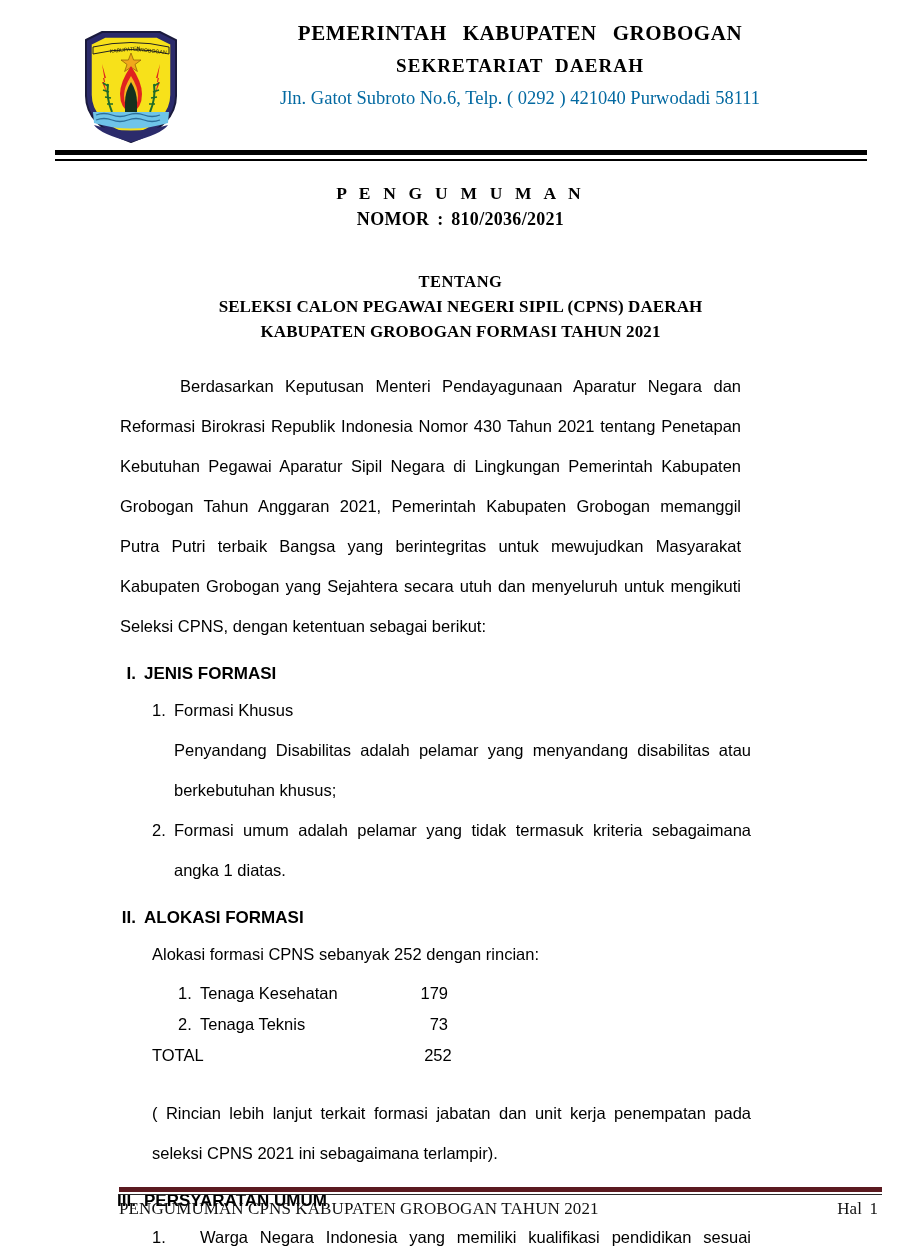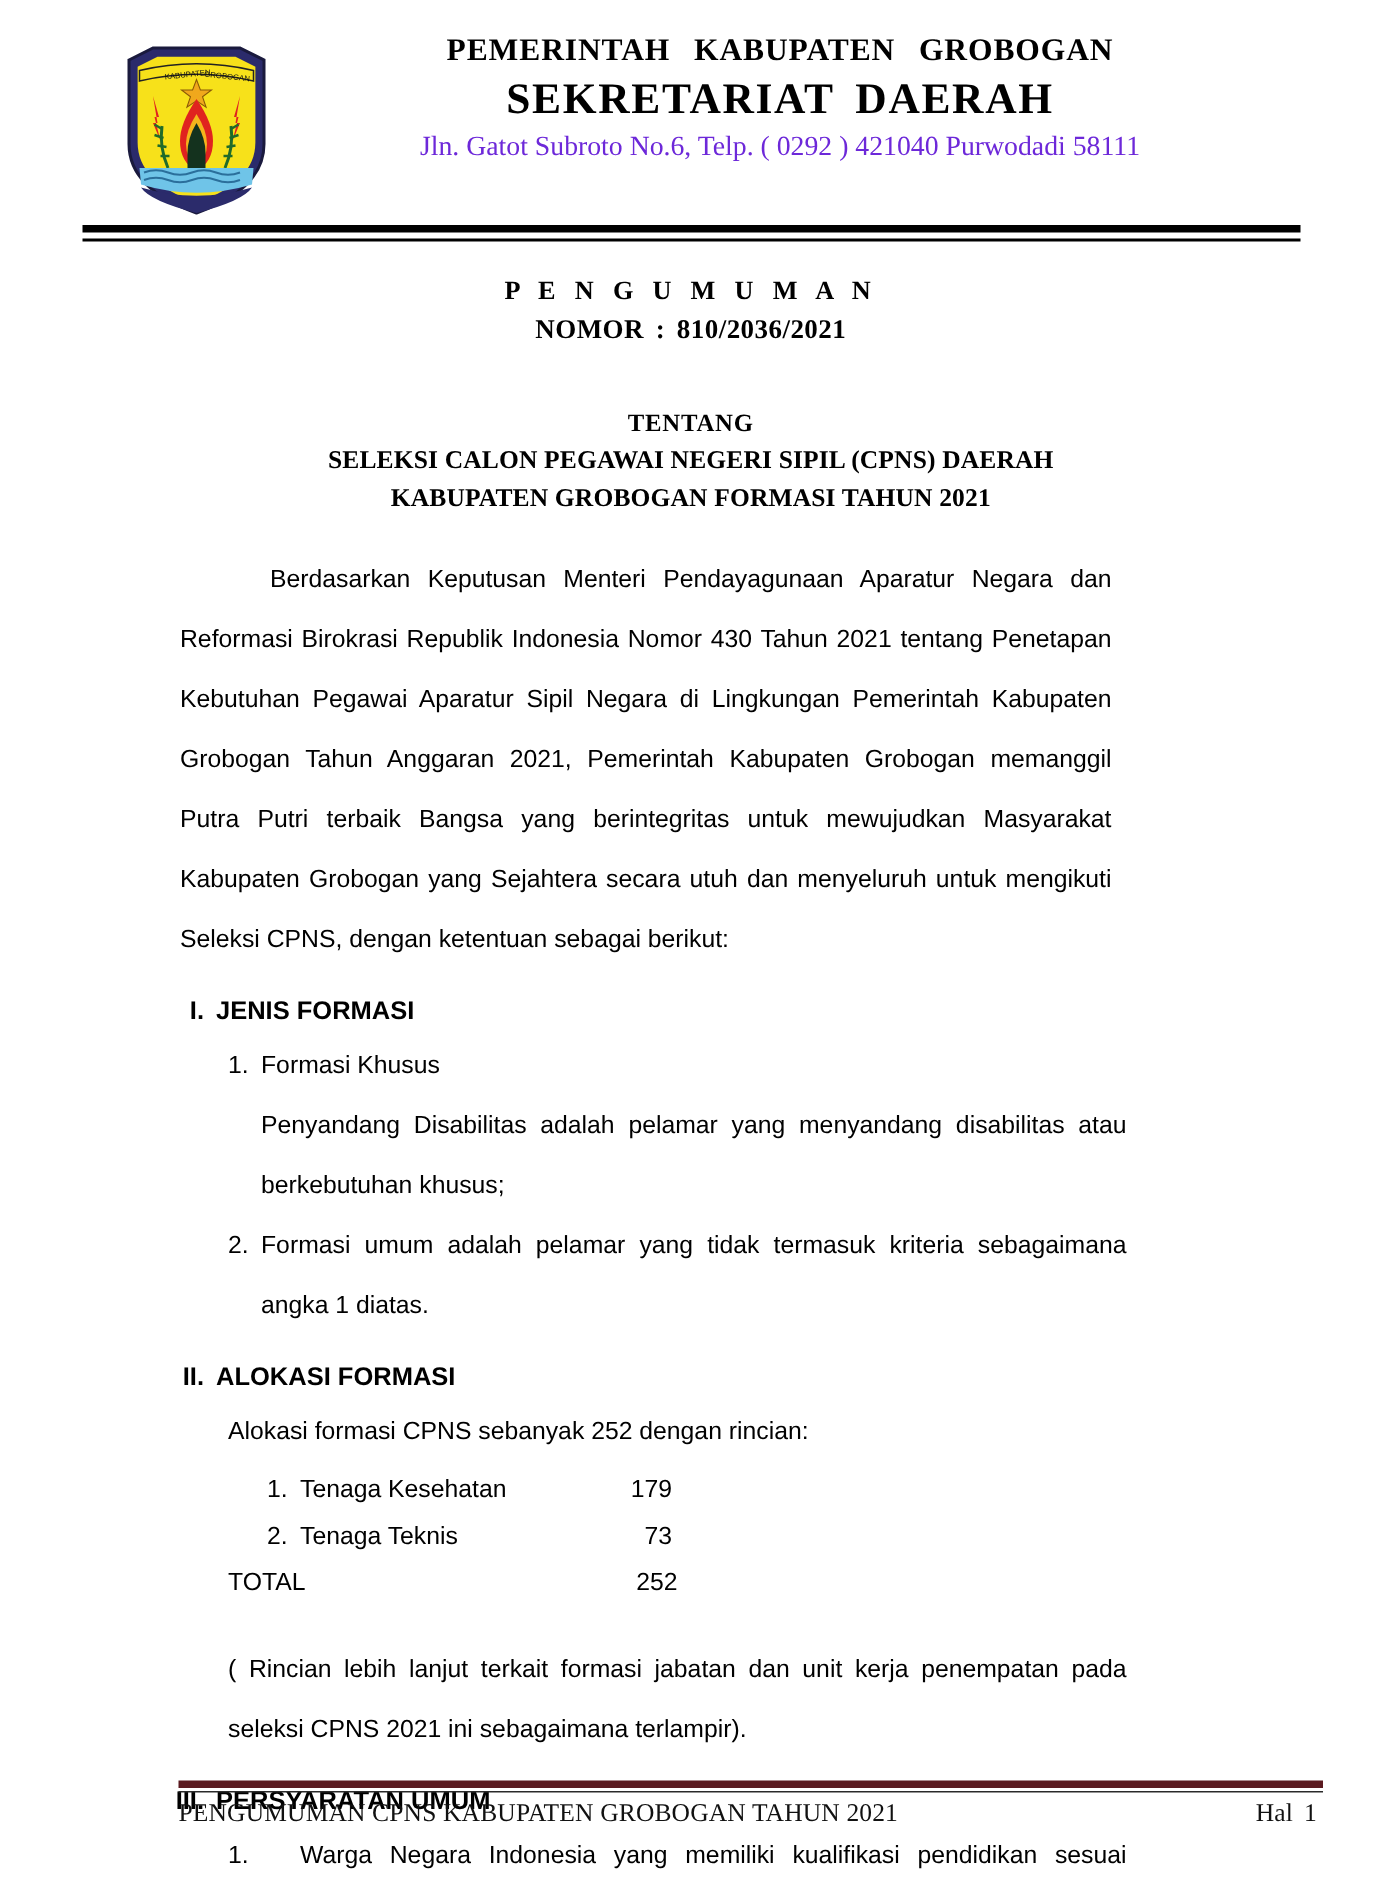--- a/index.html
+++ b/index.html
@@ -55,33 +55,33 @@
     font-size: 21px;
     letter-spacing: 0.6px;
     word-spacing: 10px;
     color: #000;
     line-height: 30px;
     white-space: nowrap;
   }
   .lh-line2 {
     font-family: "Liberation Serif", serif;
     font-weight: bold;
-    font-size: 29px;
+    font-size: 19px;
     letter-spacing: 1.1px;
     word-spacing: 6px;
     color: #000;
     line-height: 36px;
     white-space: nowrap;
     text-align: center;
   }
   .lh-line3 {
     font-family: "Liberation Serif", serif;
     font-weight: normal;
     font-size: 18.5px;
-    color: #6d28d9;
+    color: #0369a1;
     line-height: 28px;
     white-space: nowrap;
   }
 
   
   .hr-thick {
     position: absolute;
     left: 55px;
     top: 150px;
     width: 812px;

